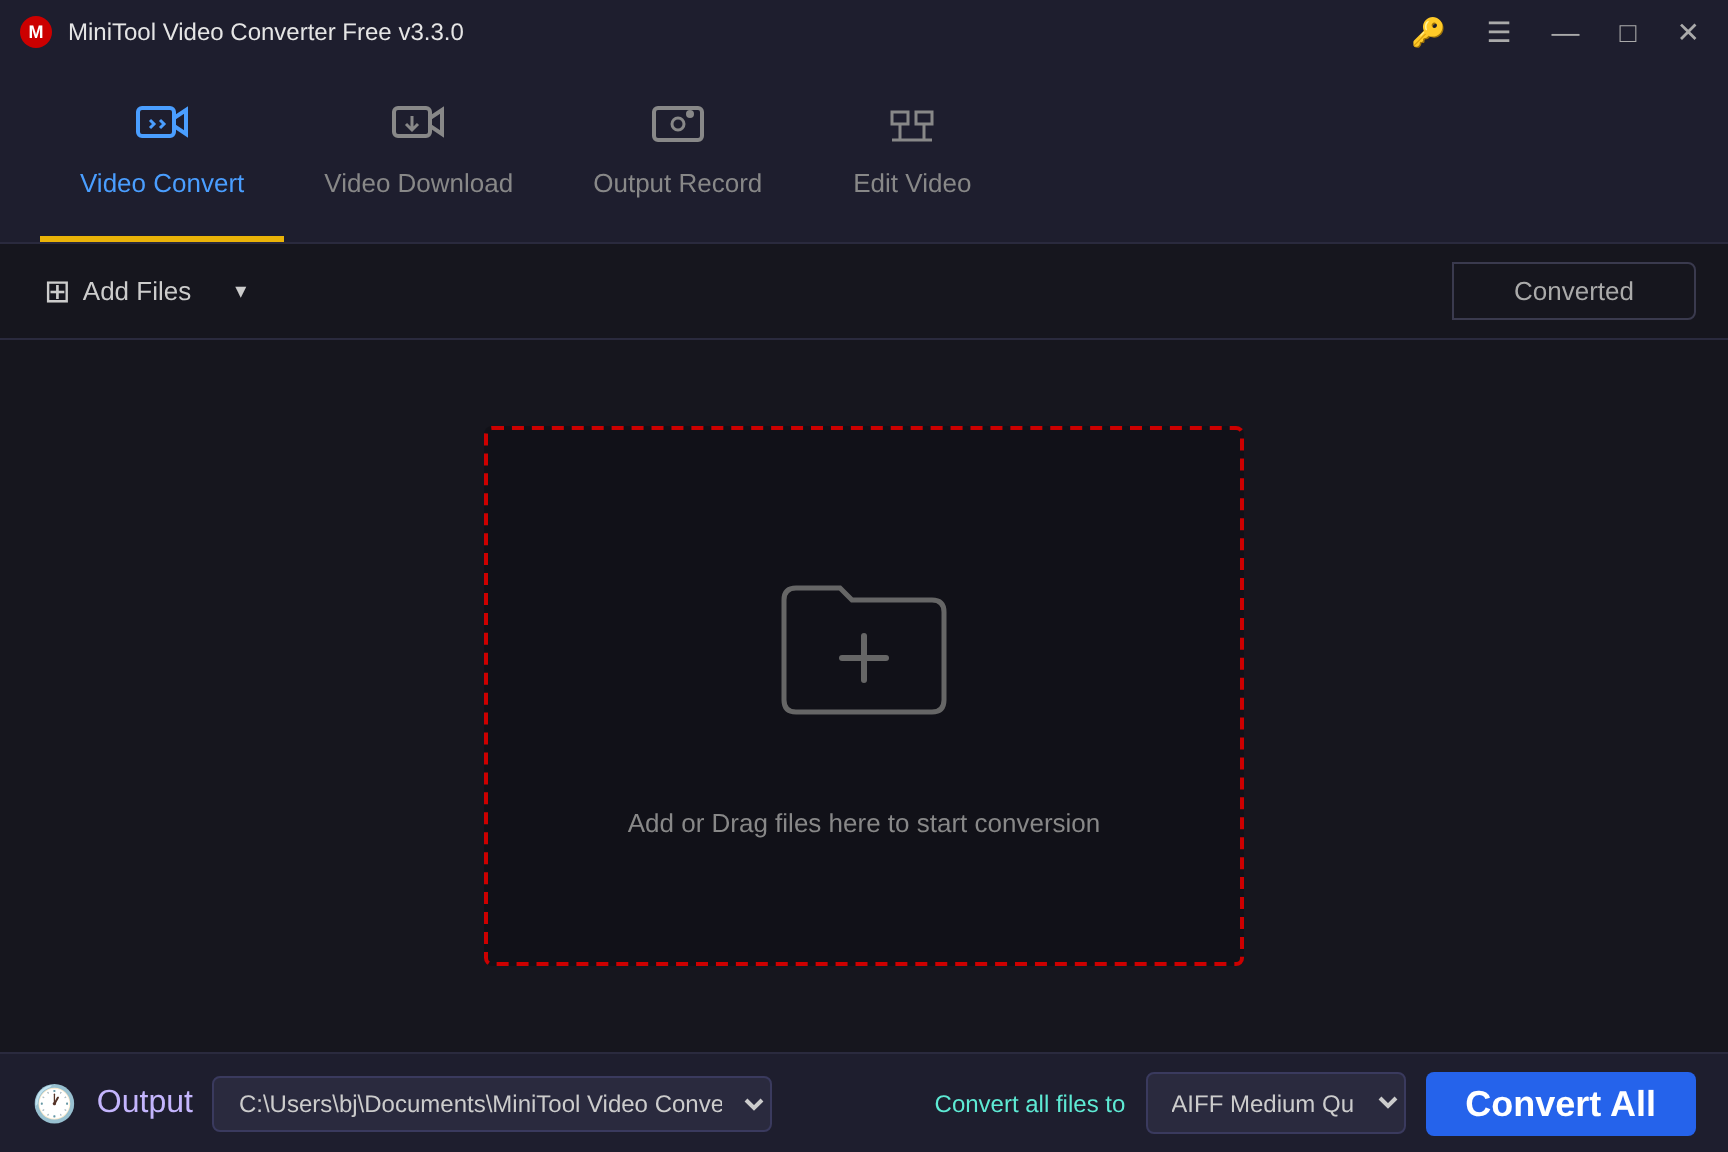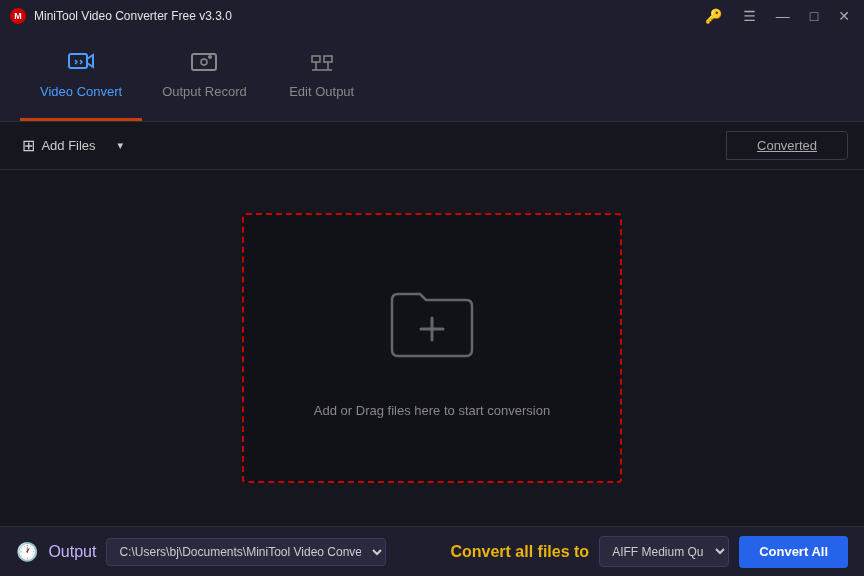--- a/index.html
+++ b/index.html
@@ -69,21 +69,21 @@
       color: #888;
       font-size: 13px;
       gap: 6px;
       min-width: 110px;
       height: 100%;
       border-bottom: 3px solid transparent;
       transition: color 0.2s;
     }
     .nav-item.active {
       color: #4a9eff;
-      border-bottom: 3px solid #c2410c;
+      border-bottom: 3px solid #eab308;
     }
     .nav-icon {
       font-size: 22px;
       line-height: 1;
     }
 
     
     .toolbar {
       display: flex;
       align-items: center;
@@ -127,21 +127,21 @@
       cursor: pointer;
       font-size: 13px;
       border: 1px solid #3a3a4e;
     }
     .tab-btn.active {
       background: #2a2a3e;
       color: #fff;
       border-color: #4a5a7e;
     }
     .tab-btn:first-child { border-radius: 4px 0 0 4px; }
-    .tab-btn:last-child { border-radius: 0 4px 4px 0; text-decoration: underline; }
+    .tab-btn:last-child { border-radius: 0 4px 4px 0; }
 
     
     .main-content {
       flex: 1;
       display: flex;
       align-items: center;
       justify-content: center;
       background: #16161e;
       padding: 20px;
     }
@@ -203,43 +203,42 @@
       border: 1px solid #3a3a5e;
       border-radius: 4px;
       color: #ccc;
       font-size: 12px;
       padding: 4px 8px;
       width: 100%;
       cursor: pointer;
       height: 28px;
     }
     .convert-all-label {
-      color: #eab308;
-      font-size: 16px;
+      color: #5eead4;
+      font-size: 12px;
       margin-left: auto;
       white-space: nowrap;
-      font-weight: bold;
     }
     .format-select {
       background: #2a2a3e;
       border: 1px solid #3a3a5e;
       border-radius: 4px;
       color: #ccc;
       font-size: 12px;
       padding: 4px 8px;
       height: 31px;
       cursor: pointer;
       min-width: 120px;
     }
     .convert-all-btn {
       background: #2563eb;
       border: none;
       border-radius: 4px;
       color: #fff;
-      font-size: 13px;
+      font-size: 18px;
       font-weight: 600;
       padding: 6px 20px;
       cursor: pointer;
       height: 32px;
       white-space: nowrap;
     }
 
     
     .logo-circle {
       width: 16px;
@@ -289,36 +288,46 @@
         <path d="M20 7l6-4v12l-6-4V7z" stroke="#4a9eff" stroke-width="2" fill="none"></path>
         <path d="M8 8l2 2-2 2" stroke="#4a9eff" stroke-width="1.5"></path>
         <path d="M13 8l2 2-2 2" stroke="#4a9eff" stroke-width="1.5"></path>
       </svg>
     </span>
     <span style="color:#4a9eff;font-size:13px;">Video Convert</span>
   </div>
   <div class="nav-item">
     <span class="nav-icon">
       <svg width="28" height="22" viewBox="0 0 28 22" fill="none">
+        <rect x="2" y="2" width="18" height="14" rx="2" stroke="#888" stroke-width="2" fill="none"></rect>
+        <path d="M20 7l6-4v12l-6-4V7z" stroke="#888" stroke-width="2" fill="none"></path>
+        <path d="M11 6v6M8 10l3 3 3-3" stroke="#888" stroke-width="1.5"></path>
+      </svg>
+    </span>
+    <span style="color:#888;font-size:13px;">Video Download</span>
+  </div>
+  <div class="nav-item">
+    <span class="nav-icon">
+      <svg width="28" height="22" viewBox="0 0 28 22" fill="none">
         <rect x="2" y="2" width="24" height="16" rx="2" stroke="#888" stroke-width="2" fill="none"></rect>
         <circle cx="14" cy="10" r="3" stroke="#888" stroke-width="1.5" fill="none"></circle>
         <circle cx="20" cy="5" r="2" fill="#888"></circle>
       </svg>
     </span>
     <span style="color:#888;font-size:13px;">Output Record</span>
   </div>
   <div class="nav-item">
     <span class="nav-icon">
       <svg width="28" height="22" viewBox="0 0 28 22" fill="none">
         <path d="M4 4h8v6H4zM16 4h8v6h-8z" stroke="#888" stroke-width="1.5" fill="none"></path>
         <path d="M8 10v8M20 10v8" stroke="#888" stroke-width="1.5"></path>
         <path d="M4 18h20" stroke="#888" stroke-width="1.5"></path>
       </svg>
     </span>
-    <span style="color:#888;font-size:13px;">Edit Output</span>
+    <span style="color:#888;font-size:13px;">Edit Video</span>
   </div>
 </div>
 
 <div class="toolbar">
   <button class="add-files-btn">
     <span class="add-files-icon">⊞</span>
     <span>Add Files</span>
   </button>
   <button class="dropdown-arrow">▾</button>
 

